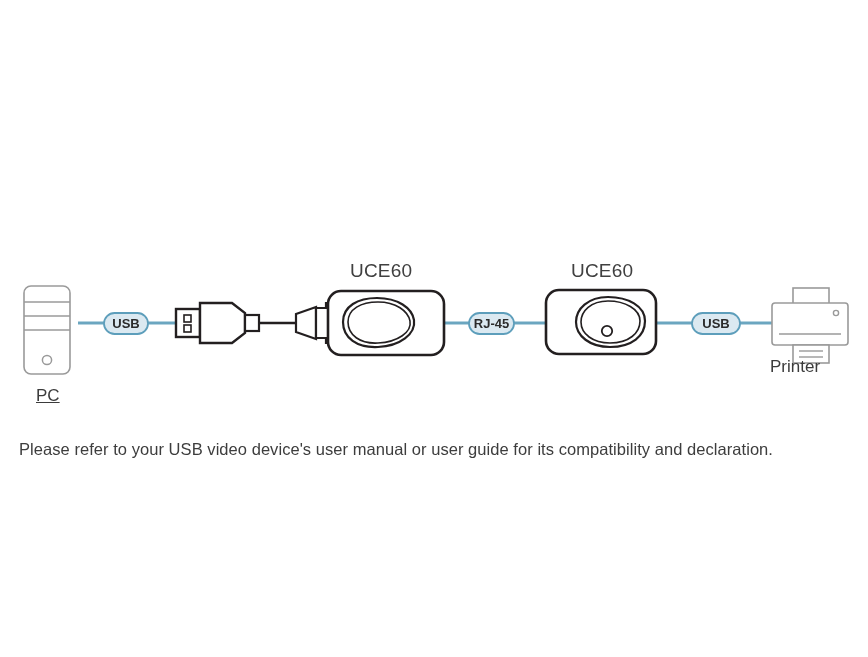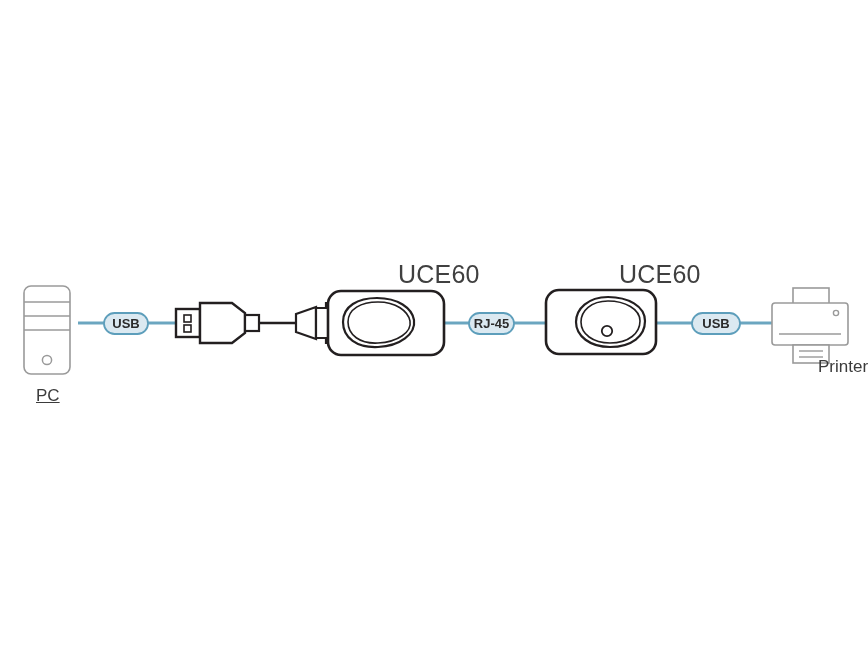--- a/index.html
+++ b/index.html
@@ -32,35 +32,34 @@
     display: block;
   }
 
   .txt {
     position: absolute;
     white-space: nowrap;
     color: #3b3b3b;
   }
 
   .device-label {
-    font-size: 25px;
+    font-size: 19px;
     color: #404040;
     letter-spacing: 0.2px;
-    margin-left: 48px;
   }
 
   .endpoint-label {
     font-size: 17px;
     color: #3b3b3b;
   }
 
   #label-uce60-left  { left: 350px; top: 260px; }
   #label-uce60-right { left: 571px; top: 260px; }
   #label-pc          { left: 36px;  top: 386px; text-decoration: underline; }
-  #label-printer     { left: 818px; top: 357px; }
+  #label-printer     { left: 770px; top: 357px; }
 
   #caption {
     position: absolute;
     left: 19px;
     top: 438px;
     width: 838px;
     font-size: 16.5px;
     color: #3d3d3d;
     letter-spacing: 0.05px;
     line-height: 22px;
@@ -179,14 +178,15 @@
   </svg>
 
   <div class="txt device-label" id="label-uce60-left">UCE60</div>
 
   <div class="txt device-label" id="label-uce60-right">UCE60</div>
 
   <div class="txt endpoint-label" id="label-pc">PC</div>
 
   <div class="txt endpoint-label" id="label-printer">Printer</div>
 
+  <div id="caption">Please refer to your USB video device's user manual or user guide for its compatibility and declaration.</div>
 
 </div>
 
 </body></html>

